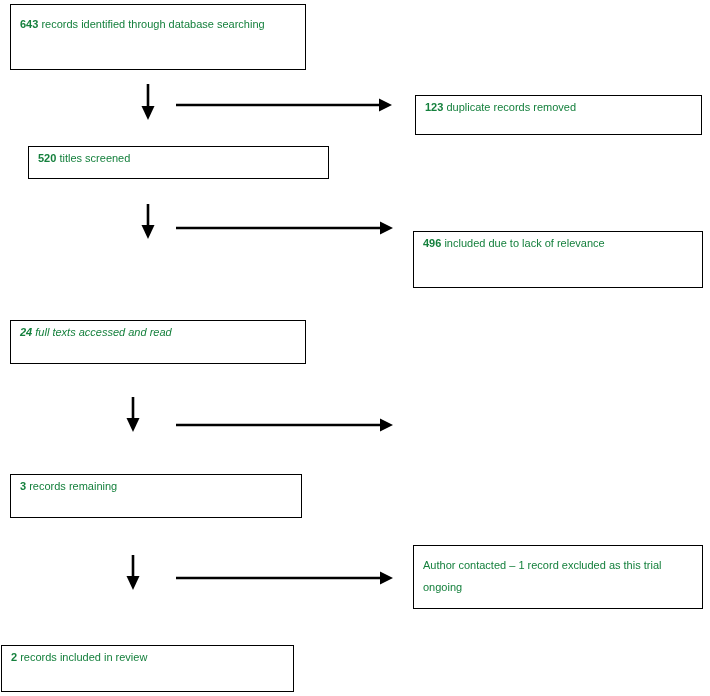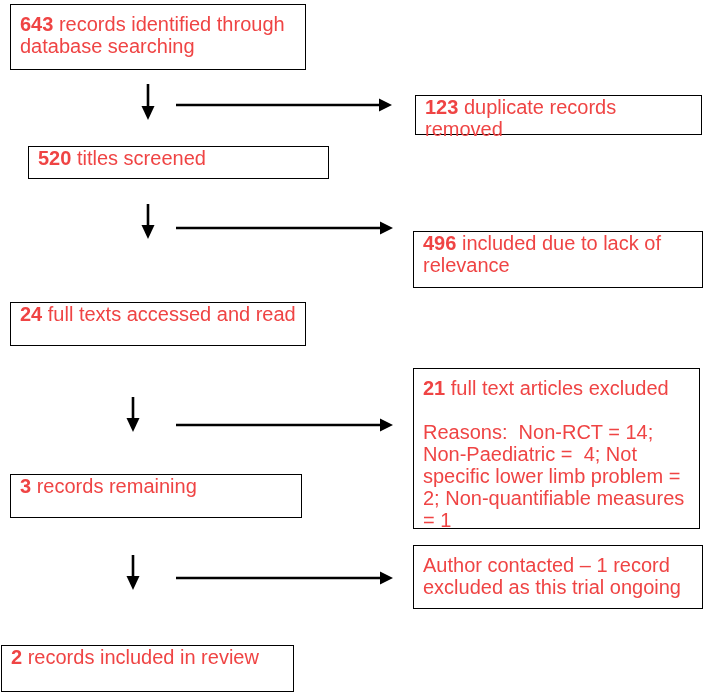--- a/index.html
+++ b/index.html
@@ -6,22 +6,22 @@
     margin: 0;
     padding: 0;
     background: #ffffff;
   }
   .canvas {
     position: relative;
     width: 710px;
     height: 696px;
     background: #ffffff;
     font-family: "Liberation Sans", sans-serif;
-    font-size: 20px;
-    color: #ef4444;
+    font-size: 11px;
+    color: #15803d;
     overflow: hidden;
   }
   .arrows {
     position: absolute;
     left: 0;
     top: 0;
     width: 710px;
     height: 696px;
     pointer-events: none;
   }
@@ -118,34 +118,27 @@
     </span>
   </div>
 
   <div class="box center-v" style="left:413px; top:231px; width:290px; height:57px;">
     <span>
       <span class="num">496</span>
       <span>included due to lack of relevance</span>
     </span>
   </div>
 
-  <div class="box center-v" style="left:10px; top:302px; width:296px; height:44px;">
+  <div class="box center-v" style="left:10px; top:320px; width:296px; height:44px;font-style:italic;">
     <span>
       <span class="num">24</span>
       <span>full texts accessed and read</span>
     </span>
   </div>
 
-  <div class="box pad" style="left:413px; top:368px; width:287px; height:161px;">
-    <div>
-      <span class="num">21</span>
-      <span>full text articles excluded</span>
-    </div>
-    <div class="reasons">Reasons:  Non-RCT = 14; Non-Paediatric =  4; Not specific lower limb problem = 2; Non-quantifiable measures = 1</div>
-  </div>
 
   <div class="box center-v" style="left:10px; top:474px; width:292px; height:44px;">
     <span>
       <span class="num">3</span>
       <span>records remaining</span>
     </span>
   </div>
 
   <div class="box pad" style="left:413px; top:545px; width:290px; height:64px;">
     <span>Author contacted – 1 record excluded as this trial ongoing</span>

